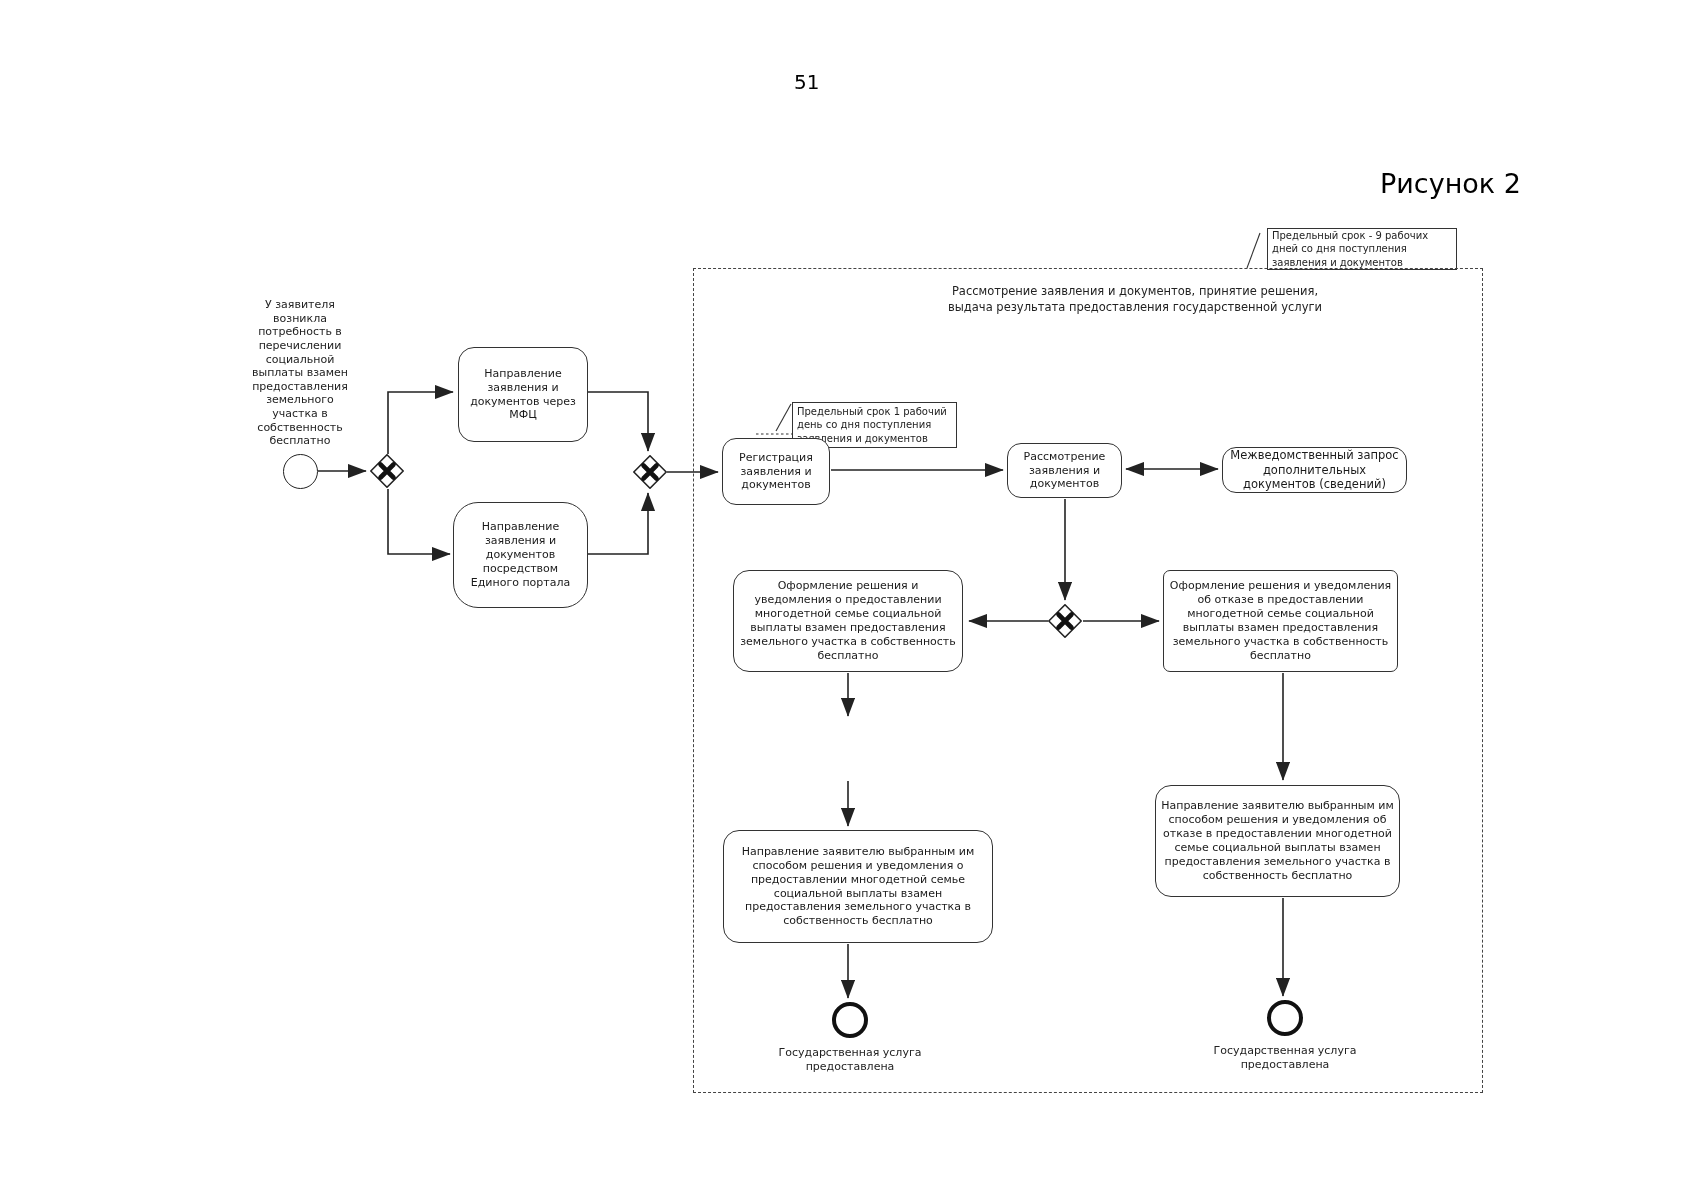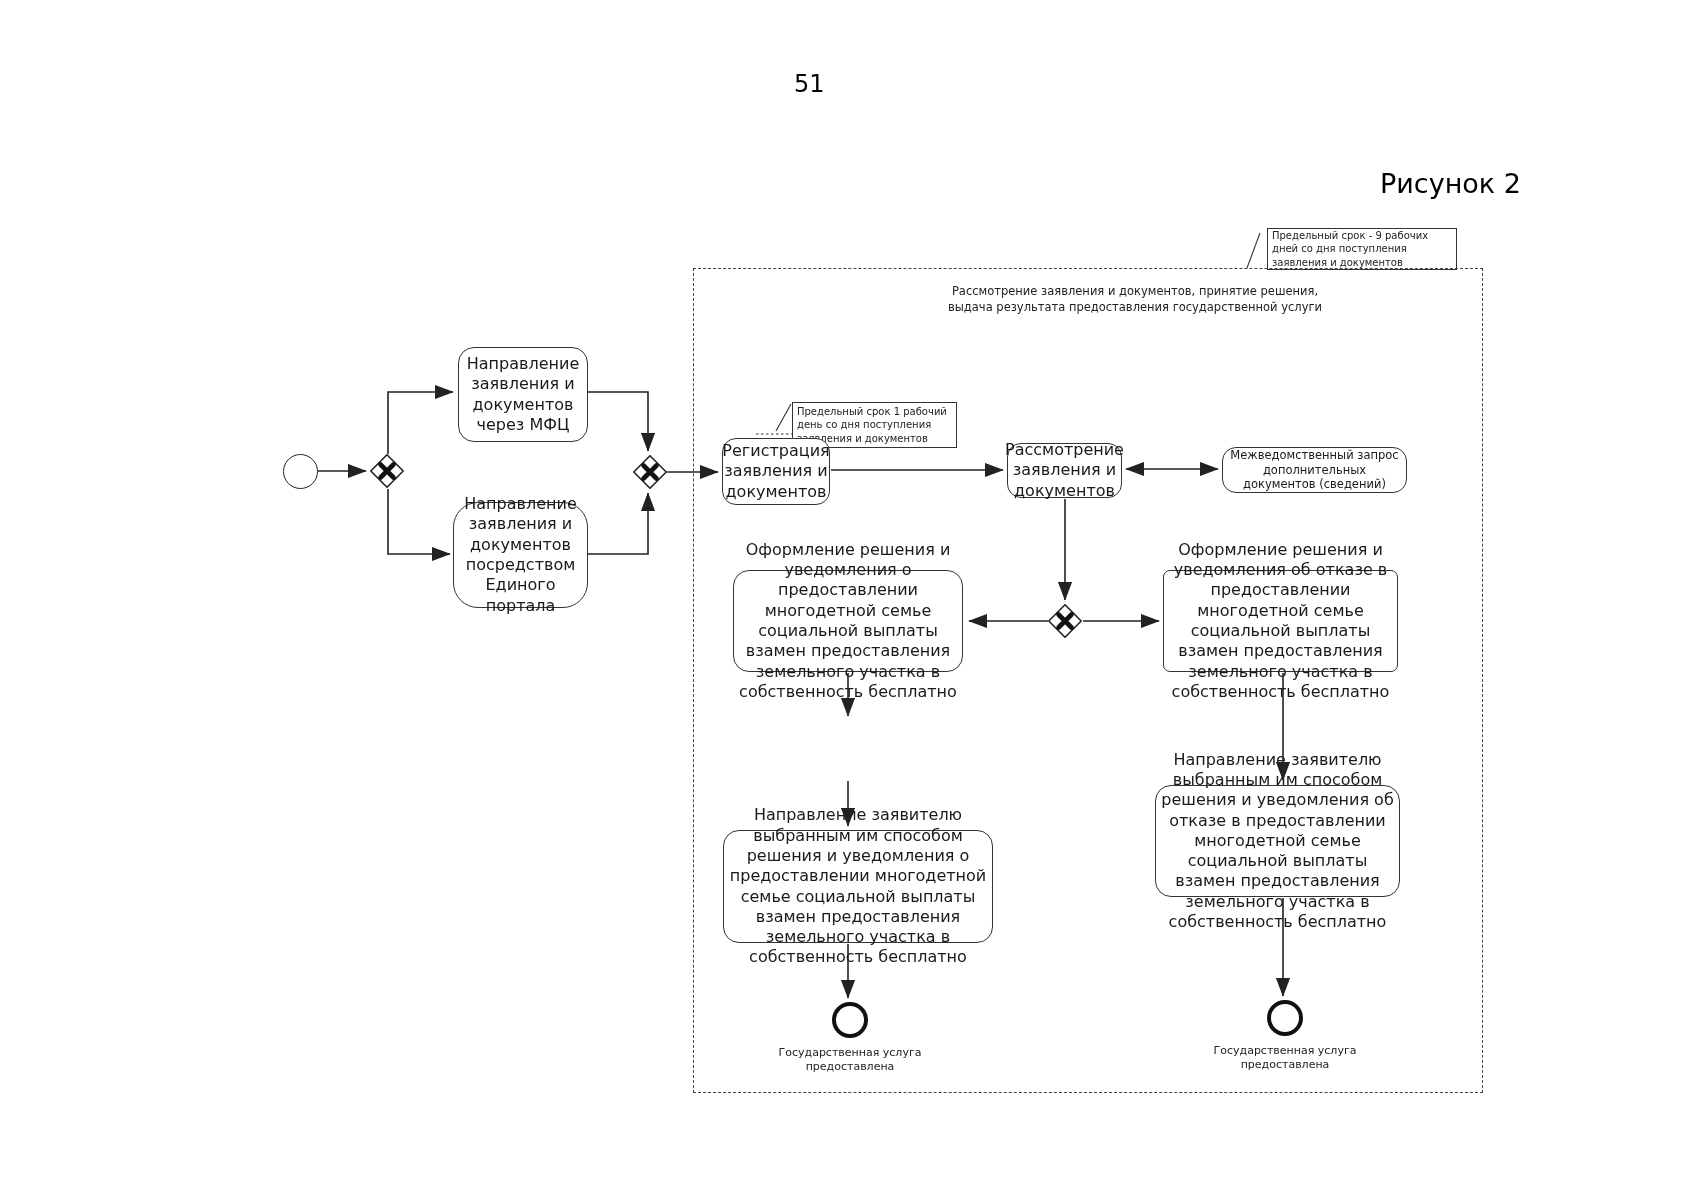--- a/index.html
+++ b/index.html
@@ -5,40 +5,40 @@
   html,body{margin:0;padding:0;background:#ffffff;}
   .page{
     position:relative;
     width:1697px;height:1200px;
     background:#ffffff;
     font-family:"DejaVu Sans","Liberation Sans",sans-serif;
     color:#111;
     overflow:hidden;
   }
   .abs{position:absolute;}
-  .page-number{font-size:24px;color:#000;}
+  .page-number{font-size:20px;color:#000;}
   .figure-caption{font-size:27px;color:#000;}
   .note-box{
     border:1px solid #333;background:#fff;
     font-size:10px;line-height:1.32;text-align:left;
     display:flex;align-items:center;justify-content:center;
     padding:2px 4px;box-sizing:border-box;color:#222;margin-top:16px;
   }
   .subprocess{
     border:1px dashed #444;background:transparent;box-sizing:border-box;
   }
   .subprocess-title{
     font-size:11.5px;line-height:1.35;text-align:center;color:#222;
   }
   .free-note{
     font-size:11px;line-height:1.24;text-align:center;color:#222;
   }
   .task{
     border:1.4px solid #333;border-radius:14px;background:#fff;
-    font-size:16px;line-height:1.27;text-align:center;color:#1a1a1a;
+    font-size:11px;line-height:1.27;text-align:center;color:#1a1a1a;
     display:flex;align-items:center;justify-content:center;
     padding:3px 5px;box-sizing:border-box;
   }
   .task.big{border-radius:16px;}
   .event-start{
     border:1.6px solid #222;border-radius:50%;background:#fff;box-sizing:border-box;
   }
   .event-end{
     border:4px solid #111;border-radius:50%;background:#fff;box-sizing:border-box;
   }
@@ -56,20 +56,21 @@
   <div class="abs page-number" style="left:794px;top:70px;">51</div>
   <div class="abs figure-caption" style="left:1380px;top:168px;">Рисунок 2</div>
 
   <div class="abs note-box" style="left:1267px;top:212px;width:190px;height:42px;">Предельный срок - 9 рабочих дней со дня поступления заявления и документов</div>
 
   <div class="abs subprocess" style="left:693px;top:268px;width:790px;height:825px;"></div>
   <div class="abs subprocess-title" style="left:945px;top:284px;width:380px;">Рассмотрение заявления и документов, принятие решения, выдача результата предоставления государственной услуги</div>
 
   <div class="abs note-box" style="left:792px;top:386px;width:165px;height:46px;">Предельный срок 1 рабочий день со дня поступления заявления и документов</div>
 
+  <div class="abs free-note" style="left:244px;top:298px;width:112px;">У заявителя возникла потребность в перечислении социальной выплаты взамен предоставления земельного участка в собственность бесплатно</div>
 
   <div class="abs event-start" style="left:283px;top:454px;width:35px;height:35px;"></div>
 
   <div class="abs gateway" style="left:370px;top:454px;">
     <svg width="34" height="34" viewBox="0 0 34 34">
       <polygon points="17,0.8 33.2,17 17,33.2 0.8,17" fill="#fff" stroke="#222" stroke-width="1.6"></polygon>
       <path d="M10.5,10.5 L23.5,23.5 M23.5,10.5 L10.5,23.5" stroke="#111" stroke-width="4.6" stroke-linecap="round" fill="none"></path>
     </svg>
   </div>
   <div class="abs gateway" style="left:633px;top:455px;">

